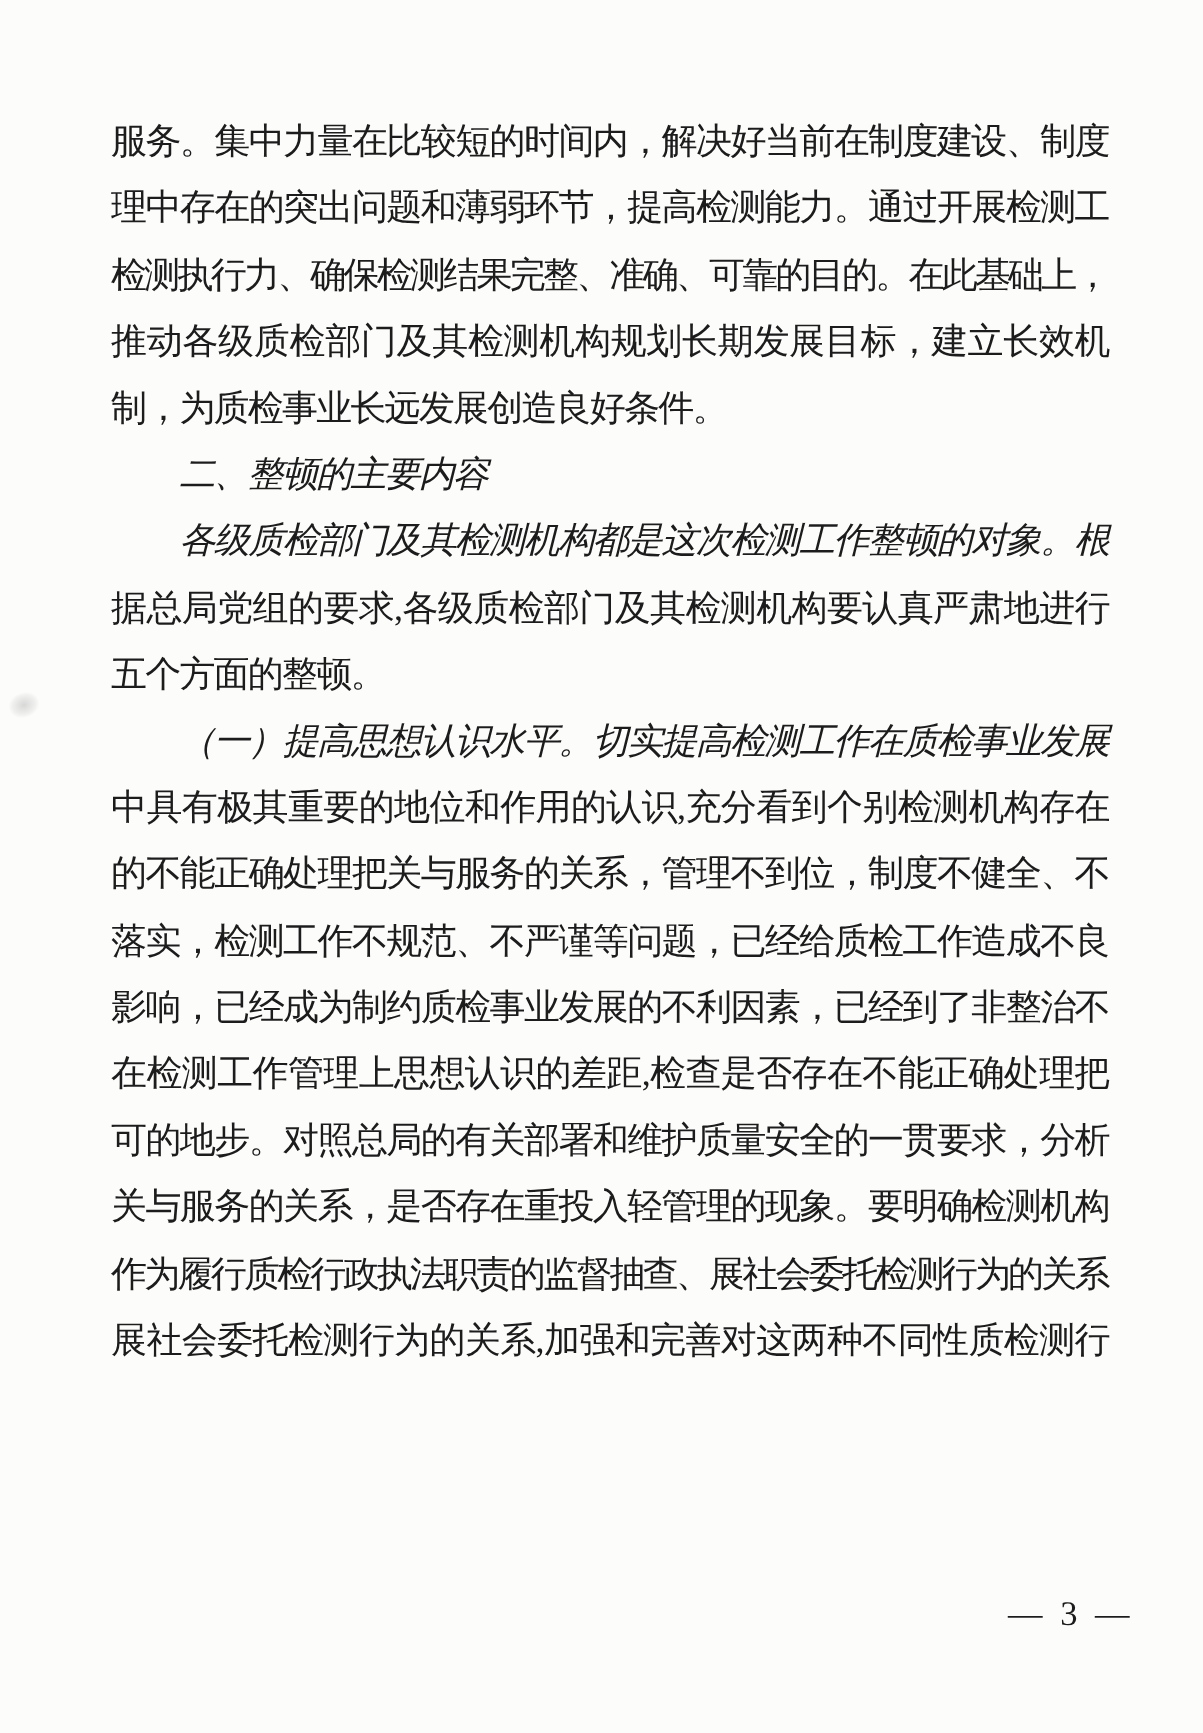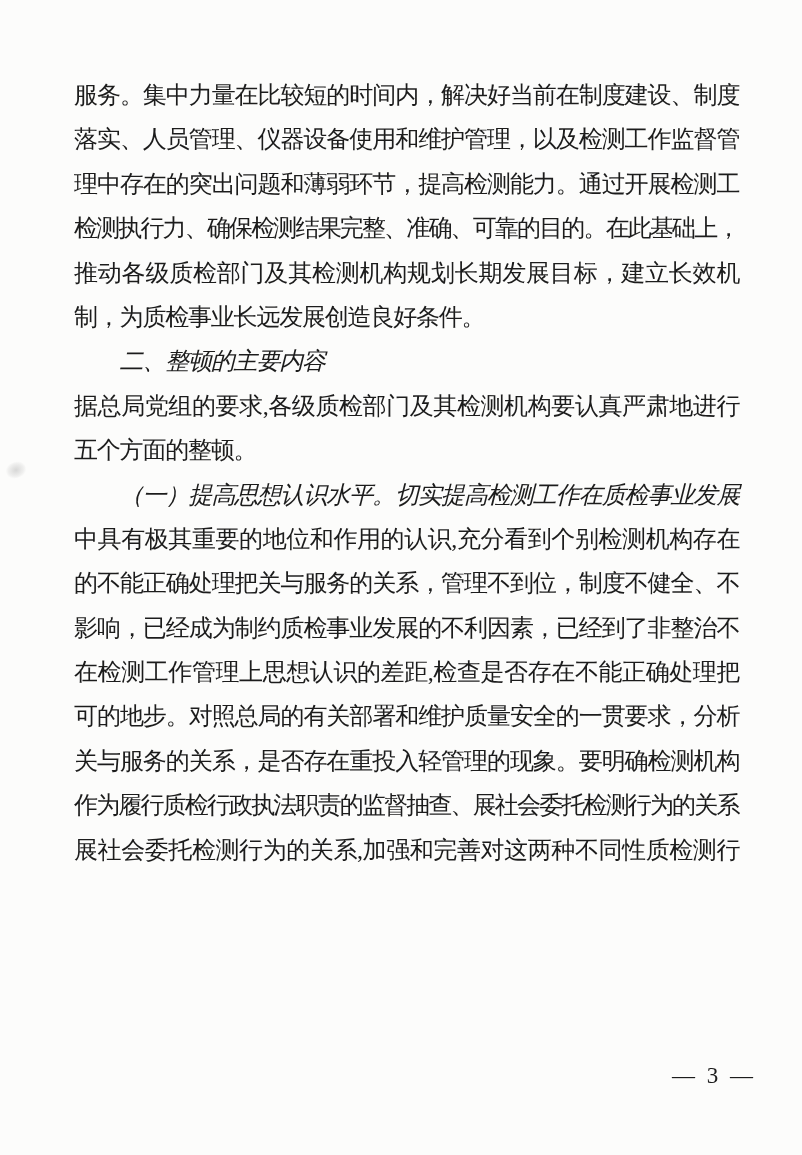--- a/index.html
+++ b/index.html
@@ -70,31 +70,32 @@
   }
 </style>
 </head>
 <body>
 
 <div class="page">
   <div class="smudge"></div>
 
   <div class="text-block">
     <div class="line">服务。集中力量在比较短的时间内，解决好当前在制度建设、制度</div>
-    <div class="line">落实、人员管理、仪器设备使用和维护管理，以及检测工作监督管</div>
     <div class="line">理中存在的突出问题和薄弱环节，提高检测能力。通过开展检测工</div>
     <div class="line">检测执行力、确保检测结果完整、准确、可靠的目的。在此基础上，</div>
     <div class="line">推动各级质检部门及其检测机构规划长期发展目标，建立长效机</div>
     <div class="line short">制，为质检事业长远发展创造良好条件。</div>
     <div class="line short indent">二、整顿的主要内容</div>
+    <div class="line indent">各级质检部门及其检测机构都是这次检测工作整顿的对象。根</div>
     <div class="line">据总局党组的要求,各级质检部门及其检测机构要认真严肃地进行</div>
     <div class="line short">五个方面的整顿。</div>
     <div class="line indent">（一）提高思想认识水平。切实提高检测工作在质检事业发展</div>
     <div class="line">中具有极其重要的地位和作用的认识,充分看到个别检测机构存在</div>
     <div class="line">的不能正确处理把关与服务的关系，管理不到位，制度不健全、不</div>
+    <div class="line">落实，检测工作不规范、不严谨等问题，已经给质检工作造成不良</div>
     <div class="line">影响，已经成为制约质检事业发展的不利因素，已经到了非整治不</div>
     <div class="line">在检测工作管理上思想认识的差距,检查是否存在不能正确处理把</div>
     <div class="line">可的地步。对照总局的有关部署和维护质量安全的一贯要求，分析</div>
     <div class="line">关与服务的关系，是否存在重投入轻管理的现象。要明确检测机构</div>
     <div class="line">作为履行质检行政执法职责的监督抽查、展社会委托检测行为的关系</div>
     <div class="line">展社会委托检测行为的关系,加强和完善对这两种不同性质检测行</div>
   </div>
 
   <div class="page-number">— 3 —</div>
 </div>

